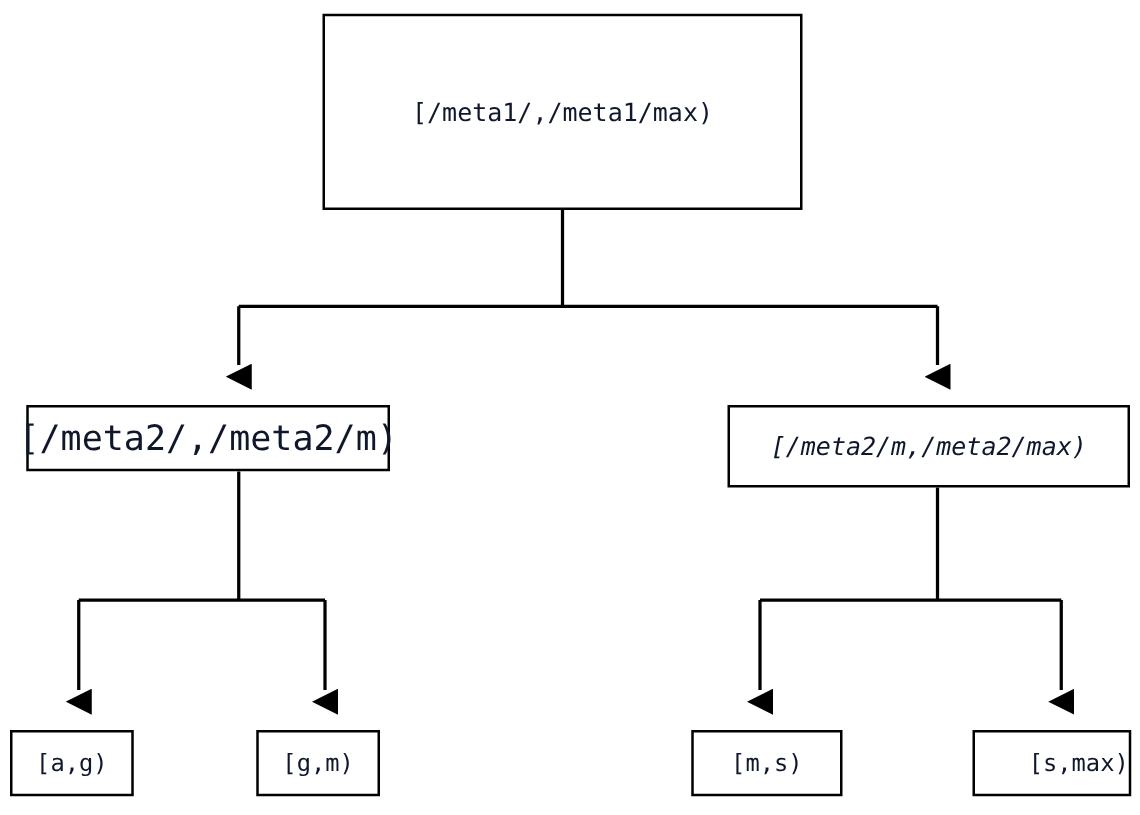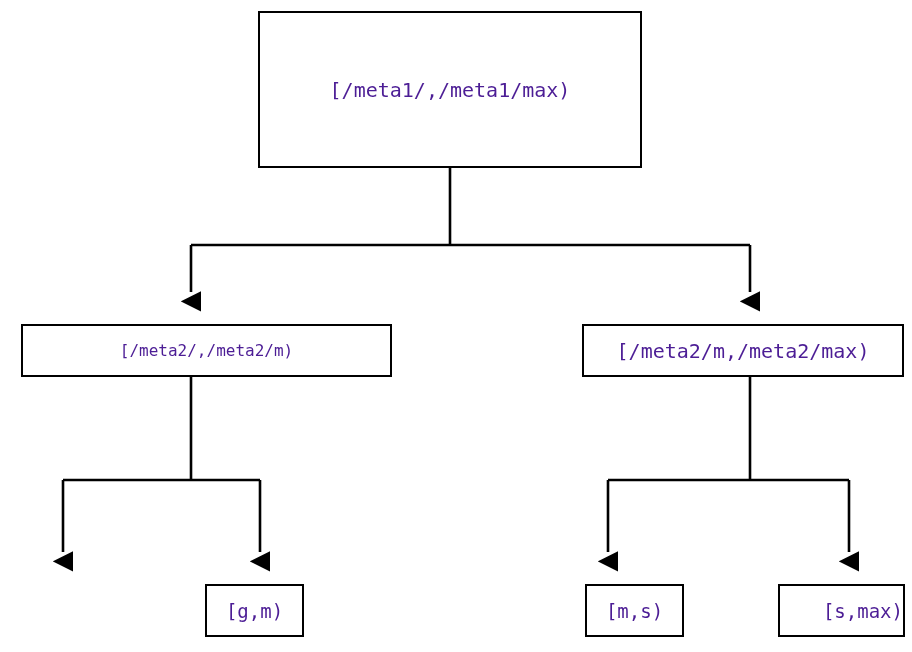--- a/index.html
+++ b/index.html
@@ -24,21 +24,21 @@
   .node-box {
     position: absolute;
     box-sizing: border-box;
     border: 2px solid #000000;
     background: #ffffff;
     display: flex;
     align-items: center;
     justify-content: center;
     font-family: "DejaVu Sans Mono", "Liberation Mono", monospace;
     font-size: 19px;
-    color: #4c1d95;
+    color: #0f172a;
     letter-spacing: 0px;
     white-space: nowrap;
   }
   .node-label {
     font-family: "DejaVu Sans Mono", "Liberation Mono", monospace;
   }
 </style>
 </head>
 <body>
 
@@ -70,34 +70,37 @@
       <path d="M 608 480 L 849 480" fill="none" stroke="#000000" stroke-width="2.6"></path>
       <path d="M 608 480 L 608 552" fill="none" stroke="#000000" stroke-width="2.6" marker-end="url(#arrowhead)"></path>
       <path d="M 849 480 L 849 552" fill="none" stroke="#000000" stroke-width="2.6" marker-end="url(#arrowhead)"></path>
     </g>
   </svg>
 
   <div class="node-box" style="left:258px; top:11px; width:384px; height:157px; font-size:20px;">
     <span class="node-label">[/meta1/,/meta1/max)</span>
   </div>
 
-  <div class="node-box" style="left:21px; top:324px; width:371px; height:53px; font-size:16px;">
+  <div class="node-box" style="left:21px; top:324px; width:291px; height:53px; font-size:28px;">
     <span class="node-label">[/meta2/,/meta2/m)</span>
   </div>
 
-  <div class="node-box" style="left:582px; top:324px; width:322px; height:53px; font-size:20px;">
+  <div class="node-box" style="left:582px; top:324px; width:322px; height:66px; font-size:20px;font-style:italic;">
     <span class="node-label">[/meta2/m,/meta2/max)</span>
   </div>
 
+  <div class="node-box" style="left:8px; top:584px; width:99px; height:53px;">
+    <span class="node-label">[a,g)</span>
+  </div>
 
   <div class="node-box" style="left:205px; top:584px; width:99px; height:53px;text-align:right;">
     <span class="node-label">[g,m)</span>
   </div>
 
-  <div class="node-box" style="left:553px; top:584px; width:99px; height:53px;margin-left:32px;">
+  <div class="node-box" style="left:553px; top:584px; width:121px; height:53px;">
     <span class="node-label">[m,s)</span>
   </div>
 
   <div class="node-box" style="left:778px; top:584px; width:127px; height:53px;justify-content:flex-end;">
     <span class="node-label">[s,max)</span>
   </div>
 
 </div>
 
 </body></html>

